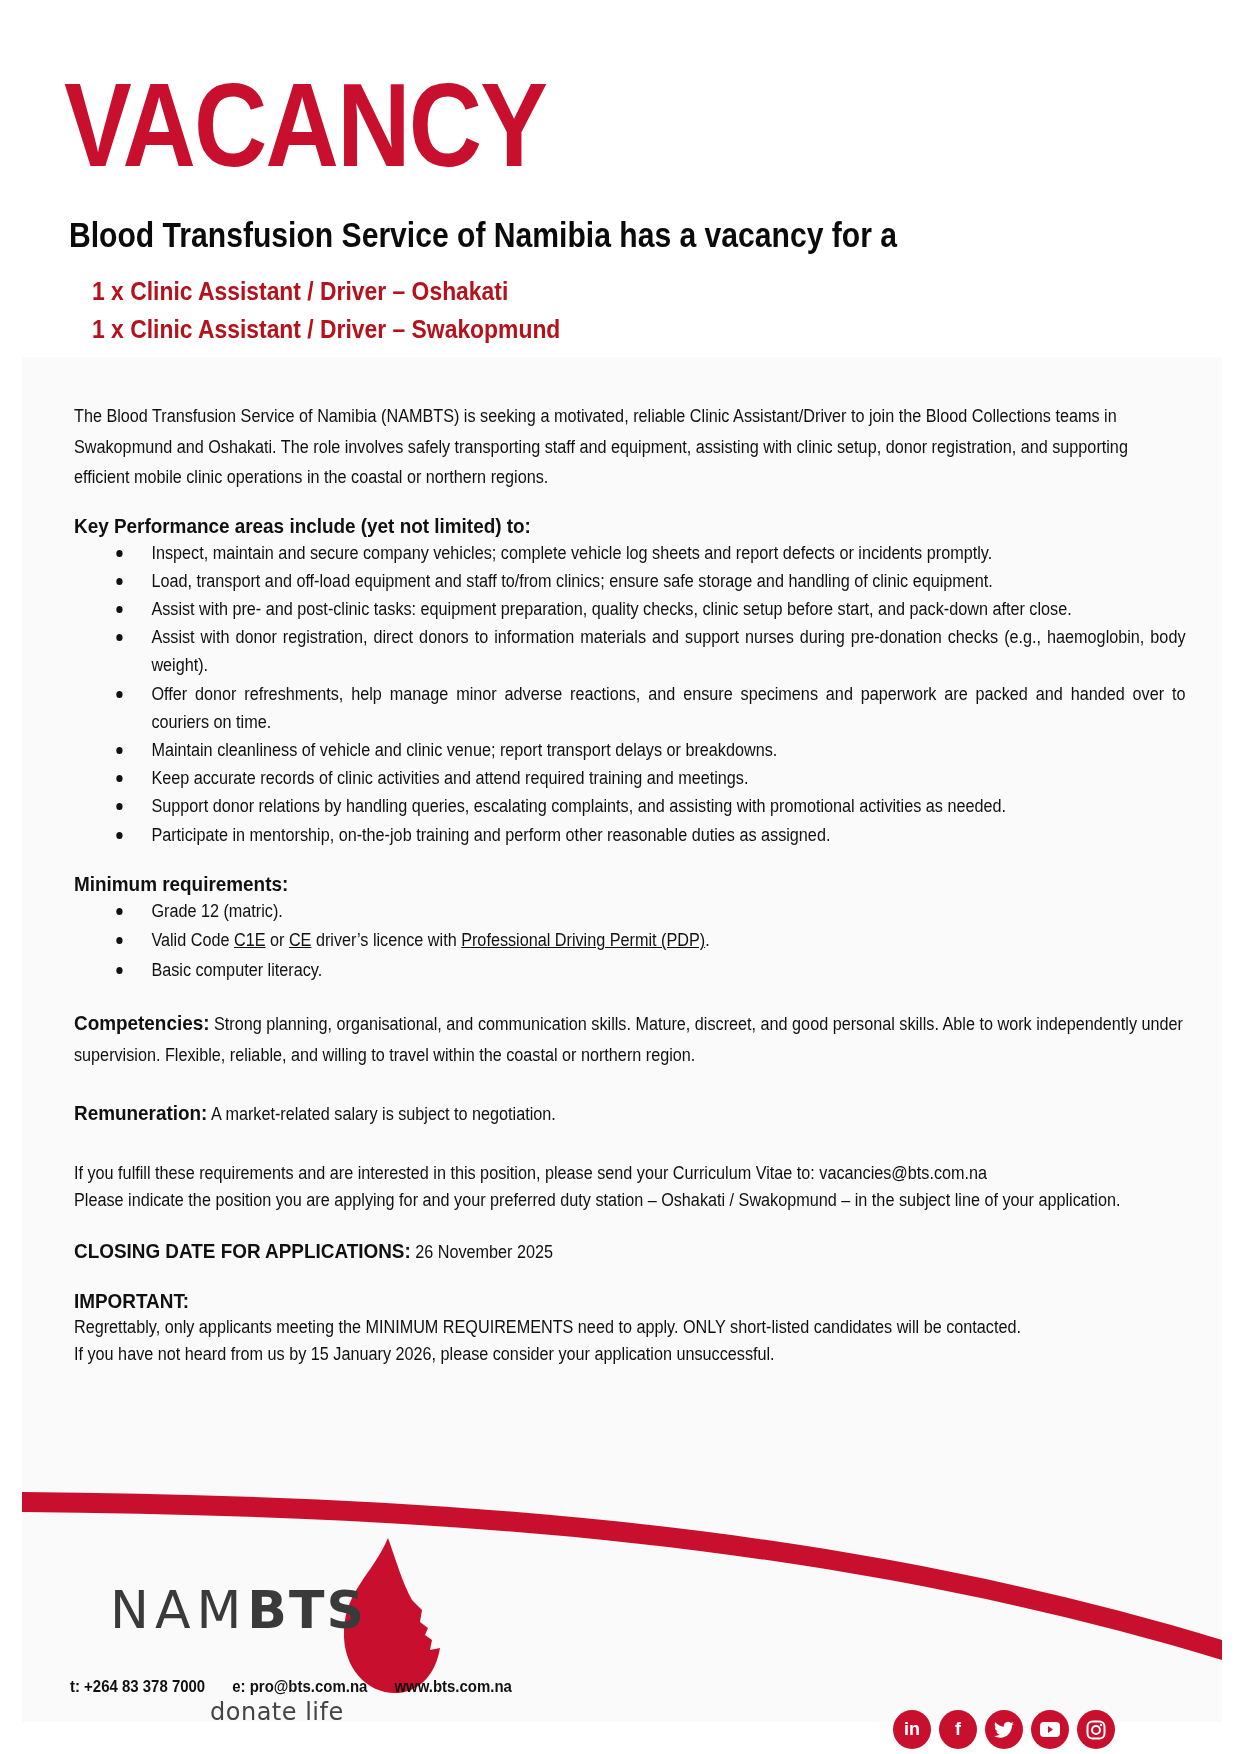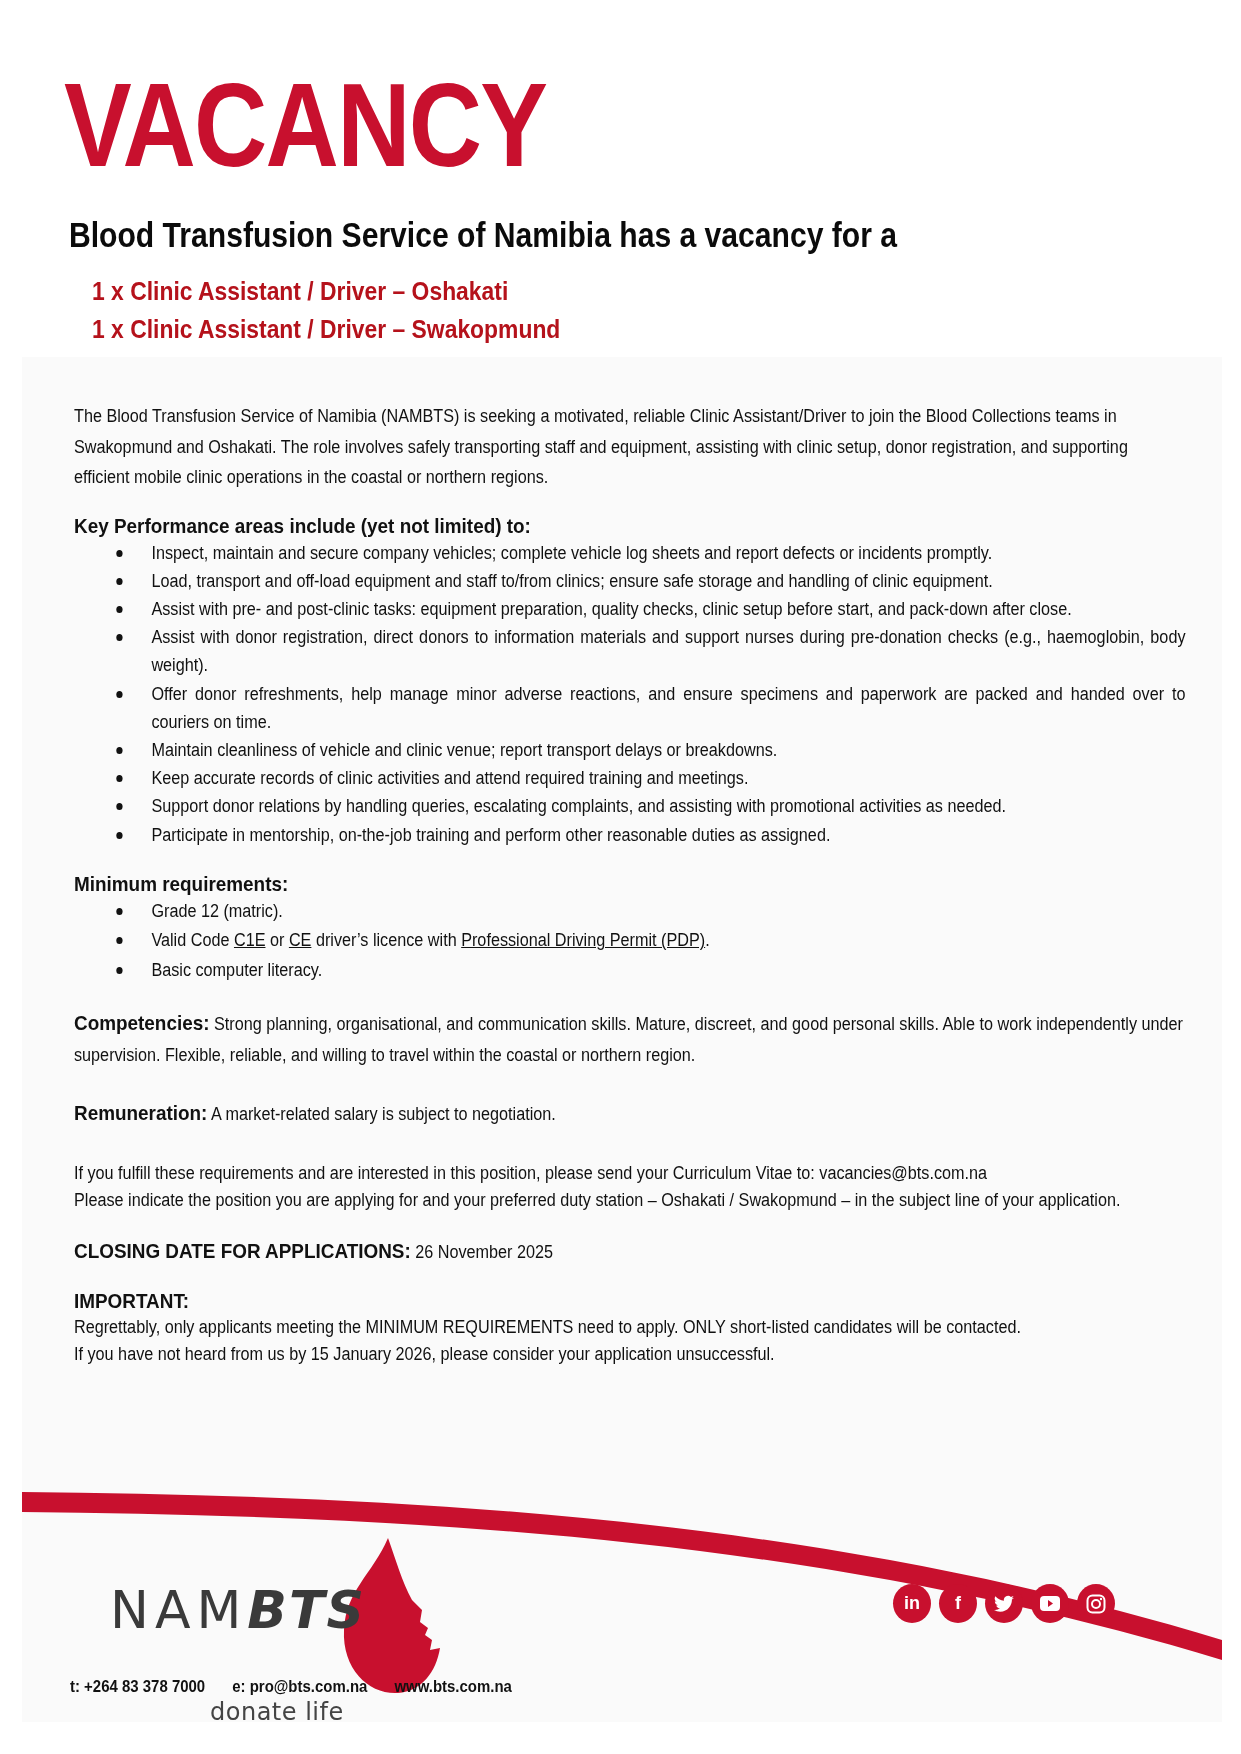--- a/index.html
+++ b/index.html
@@ -54,32 +54,32 @@
     .important { margin-top: 22px; }
     .important-body { line-height: 26.5px; }
 
     .footer-svg { position: absolute; left: 0; top: 1460px; }
     .logo-text {
       position: absolute; left: 66px; top: 1582px;
       font-size: 52px; line-height: 56px; color: #3a3a3a; letter-spacing: 2px;
       font-family: "DejaVu Sans", sans-serif;
     }
     .logo-text .thin { font-weight: normal; letter-spacing: 6px; margin-left: 44px; }
-    .logo-text .bold { font-weight: bold; font-style: italic; }
+    .logo-text .bold { font-weight: bold; }
     .tagline {
       position: absolute; left: 210px; top: 1698px;
       font-size: 24px; color: #444; font-family: "DejaVu Sans", sans-serif; letter-spacing: 0.5px;
     }
     .contact {
       position: absolute; left: 70px; top: 1677px;
       font-weight: bold; font-size: 17px; color: #111; white-space: nowrap;
       transform: scaleX(0.88); transform-origin: left top;
     }
     .contact span { margin-right: 26px; }
-    .social { position: absolute; left: 893px; top: 1584px; display: flex; gap: 8px; }
+    .social { position: absolute; left: 893px; top: 1710px; display: flex; gap: 8px; }
     .social-icon {
       width: 38px; height: 39px; border-radius: 50%; background: #c8102e;
       display: flex; align-items: center; justify-content: center;
       color: #fff; font-weight: bold; font-size: 18px;
     }
   </style>
 </head>
 <body>
 
 <div class="panel"></div>

